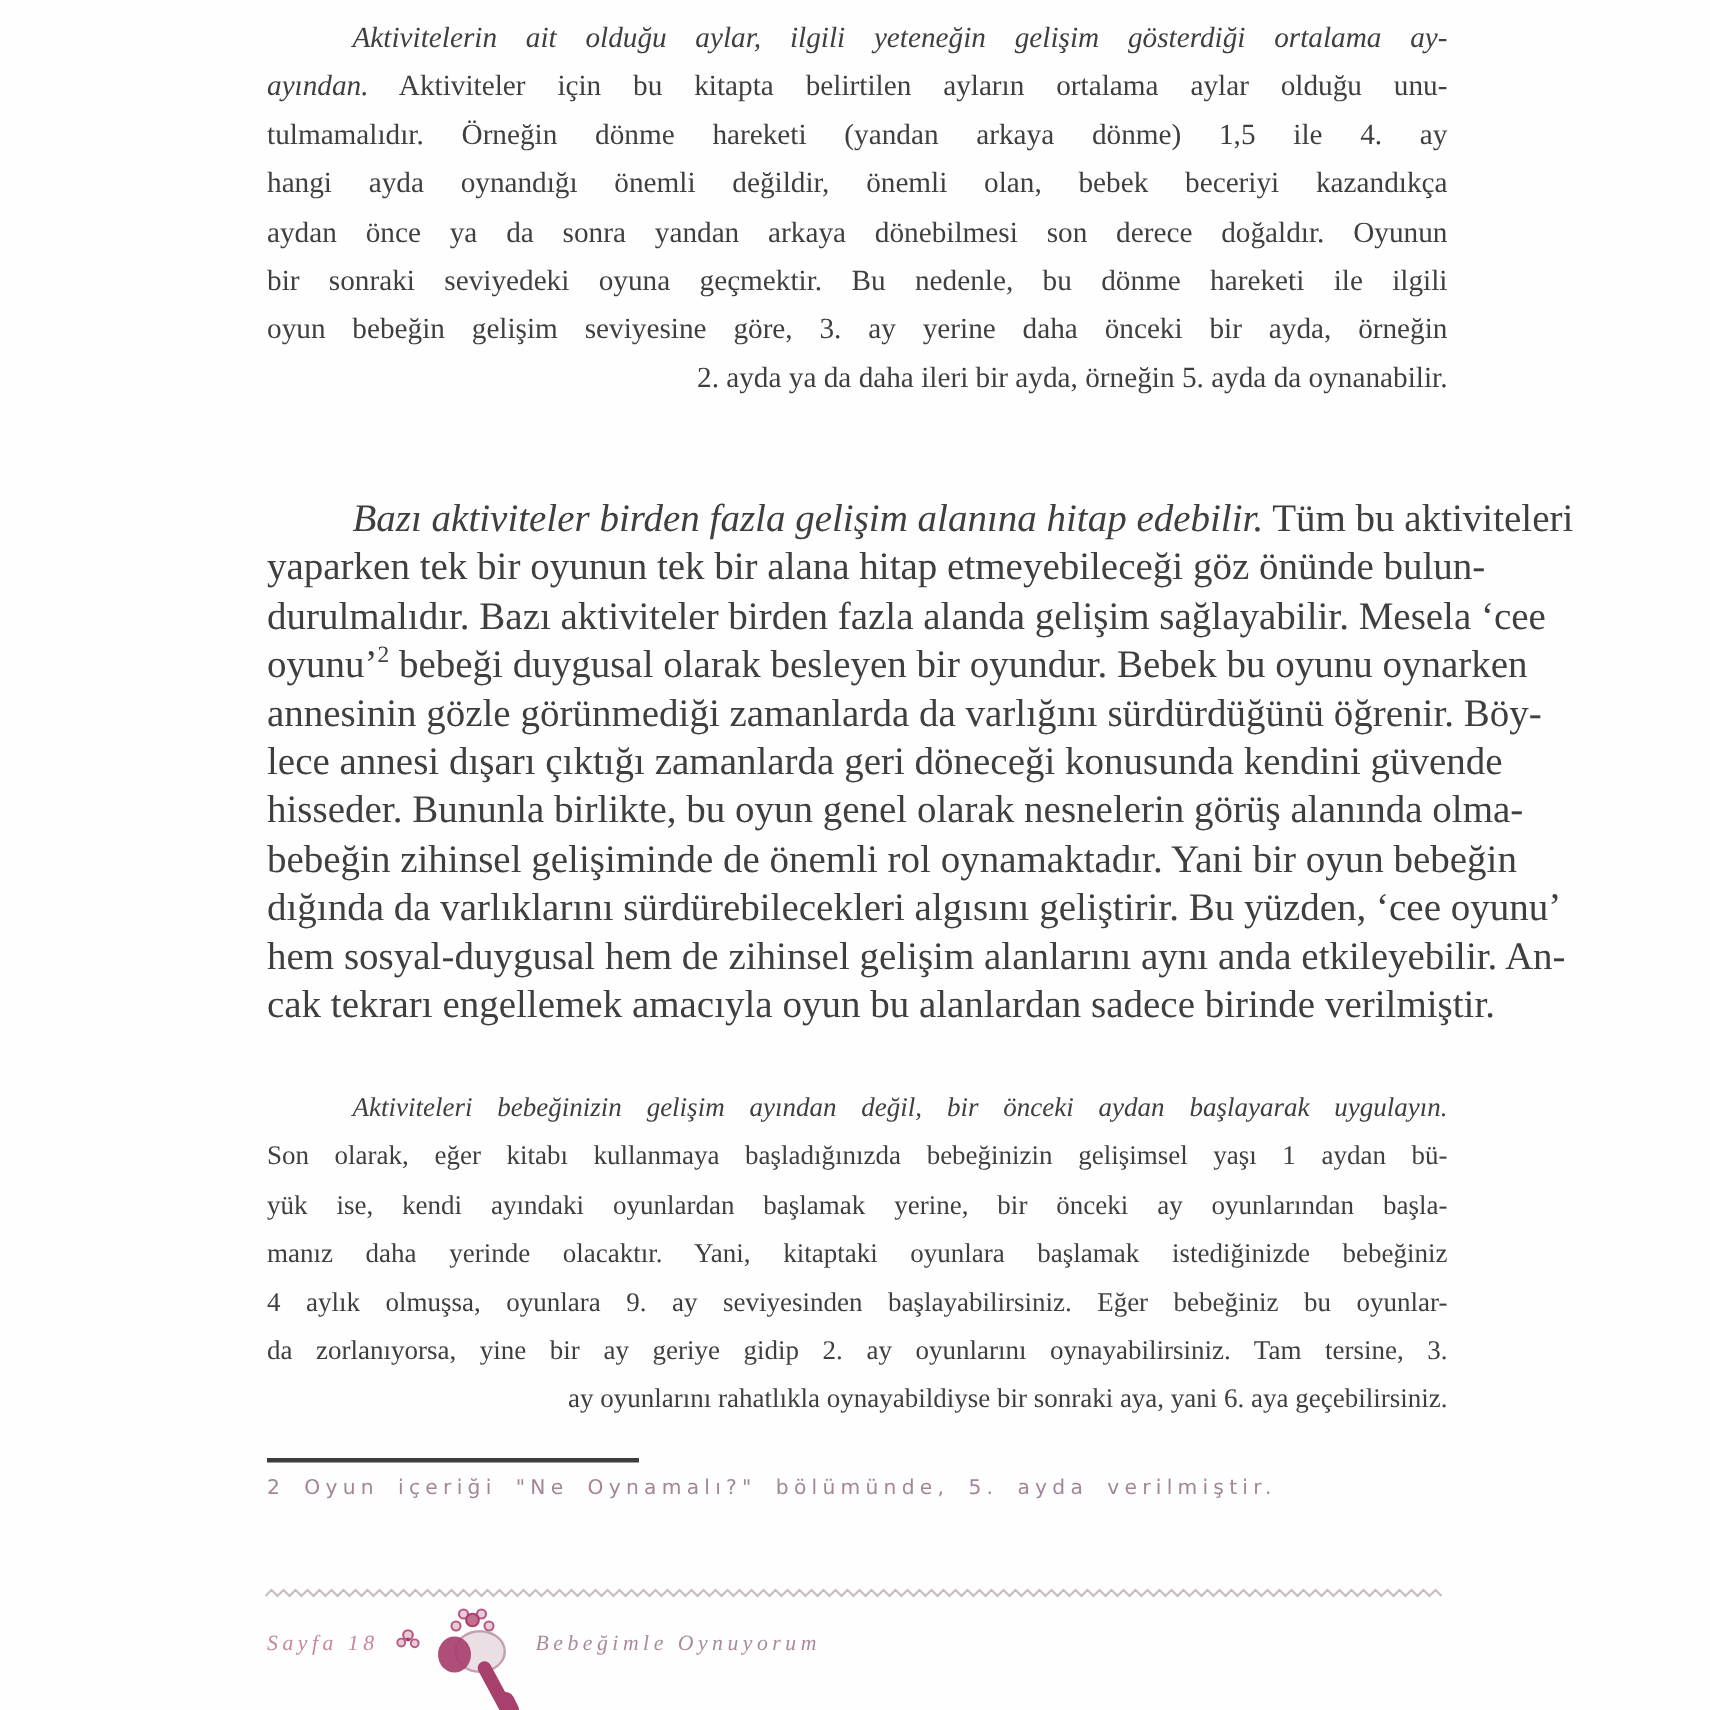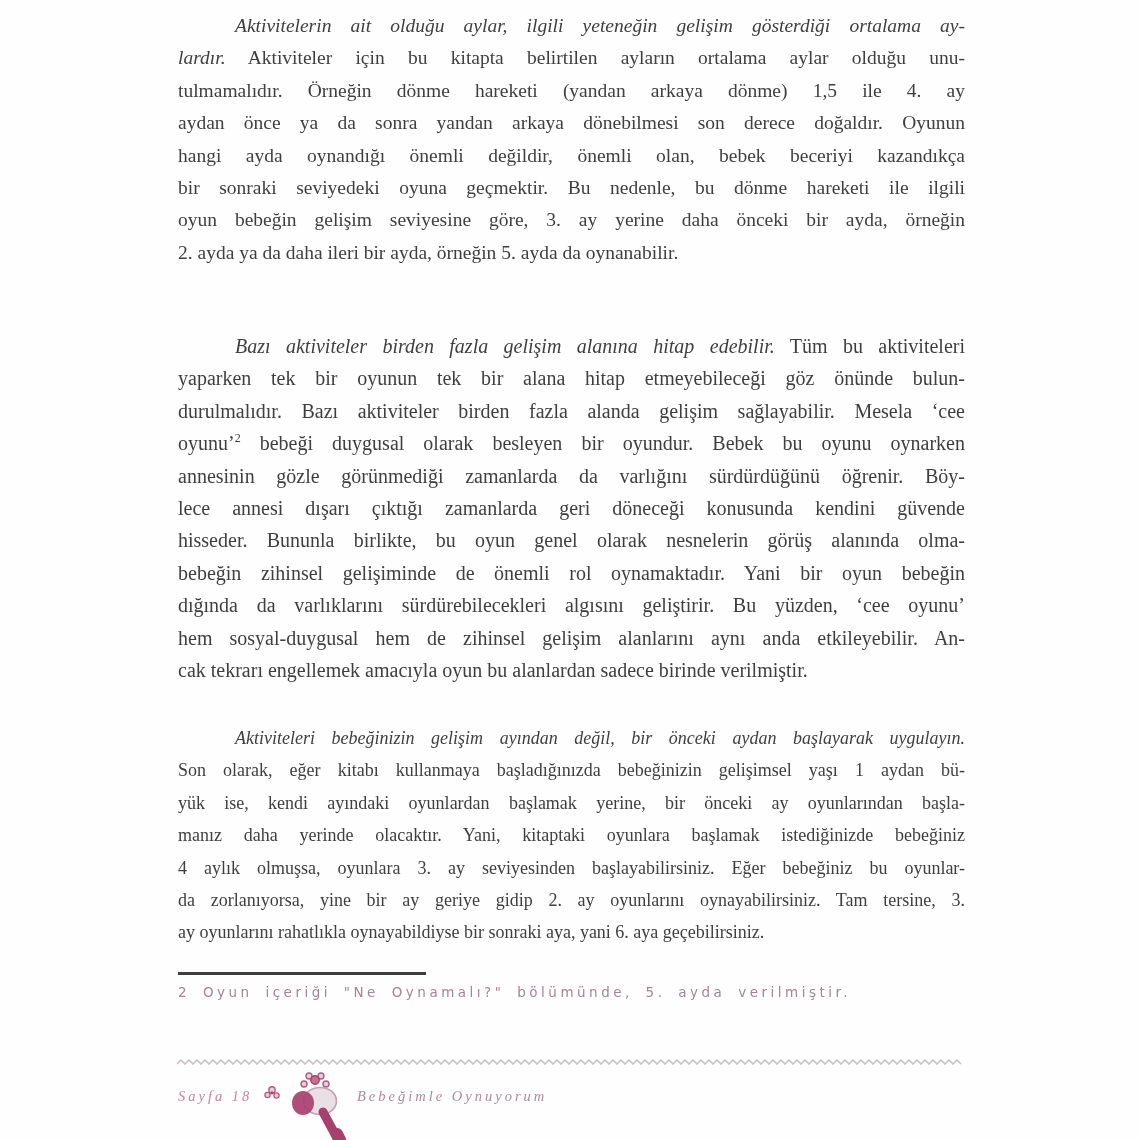--- a/index.html
+++ b/index.html
@@ -11,30 +11,30 @@
     overflow: hidden;
     font-family: "Liberation Serif", "DejaVu Serif", serif;
   }
   .para {
     position: absolute;
     left: 178px;
     width: 787px;
     color: var(--body-text, #3f3f3f);
   }
   #para-0 { top: 10px;  font-size: 19.5px; }
-  #para-1 { top: 330px; font-size: 20px; }
+  #para-1 { top: 330px; font-size: 26px; }
   #para-2 { top: 722px; font-size: 18px; }
   .line {
     height: 32.4px;
     line-height: 32.4px;
     text-align: justify;
     text-align-last: justify;
     white-space: nowrap;
   }
-  .line.last { text-align: left; text-align-last: auto; }
+  .line.last { text-align: right; text-align-last: auto; }
   .line.indent { text-indent: 57px; }
   .seg-i { font-style: italic; }
   .seg-sup { font-size: 0.6em; vertical-align: super; line-height: 0; }
 
   .footnote-rule {
     position: absolute;
     left: 178px; top: 972px;
     width: 248px; height: 2.5px;
     background: var(--rule, #3d3d3d);
   }
@@ -60,24 +60,24 @@
   #book-title { left: 357px; top: 1088px; color: var(--book-title, #a98b9e); }
   .footer-icon { position: absolute; left: 258px; top: 1068px; }
 </style>
 </head>
 <body>
 
 <div class="page">
 
   <div class="para" id="para-0">
       <div class="line indent"><span class="seg-i">Aktivitelerin ait olduğu aylar, ilgili yeteneğin gelişim gösterdiği ortalama ay-</span></div>
-      <div class="line"><span class="seg-i">lardır.</span><span class="seg-r"> Aktiviteler için bu kitapta belirtilen ayların ortalama aylar olduğu unu-</span></div>
+      <div class="line"><span class="seg-i">ayından.</span><span class="seg-r"> Aktiviteler için bu kitapta belirtilen ayların ortalama aylar olduğu unu-</span></div>
       <div class="line"><span class="seg-r">tulmamalıdır. Örneğin dönme hareketi (yandan arkaya dönme) 1,5 ile 4. ay</span></div>
+      <div class="line"><span class="seg-r">hangi ayda oynandığı önemli değildir, önemli olan, bebek beceriyi kazandıkça</span></div>
       <div class="line"><span class="seg-r">aydan önce ya da sonra yandan arkaya dönebilmesi son derece doğaldır. Oyunun</span></div>
-      <div class="line"><span class="seg-r">hangi ayda oynandığı önemli değildir, önemli olan, bebek beceriyi kazandıkça</span></div>
       <div class="line"><span class="seg-r">bir sonraki seviyedeki oyuna geçmektir. Bu nedenle, bu dönme hareketi ile ilgili</span></div>
       <div class="line"><span class="seg-r">oyun bebeğin gelişim seviyesine göre, 3. ay yerine daha önceki bir ayda, örneğin</span></div>
       <div class="line last"><span class="seg-r">2. ayda ya da daha ileri bir ayda, örneğin 5. ayda da oynanabilir.</span></div>
     </div>
   <div class="para" id="para-1">
       <div class="line indent"><span class="seg-i">Bazı aktiviteler birden fazla gelişim alanına hitap edebilir.</span><span class="seg-r"> Tüm bu aktiviteleri</span></div>
       <div class="line"><span class="seg-r">yaparken tek bir oyunun tek bir alana hitap etmeyebileceği göz önünde bulun-</span></div>
       <div class="line"><span class="seg-r">durulmalıdır. Bazı aktiviteler birden fazla alanda gelişim sağlayabilir. Mesela ‘cee</span></div>
       <div class="line"><span class="seg-r">oyunu’</span><span class="seg-sup">2</span><span class="seg-r"> bebeği duygusal olarak besleyen bir oyundur. Bebek bu oyunu oynarken</span></div>
       <div class="line"><span class="seg-r">annesinin gözle görünmediği zamanlarda da varlığını sürdürdüğünü öğrenir. Böy-</span></div>
@@ -86,21 +86,21 @@
       <div class="line"><span class="seg-r">bebeğin zihinsel gelişiminde de önemli rol oynamaktadır. Yani bir oyun bebeğin</span></div>
       <div class="line"><span class="seg-r">dığında da varlıklarını sürdürebilecekleri algısını geliştirir. Bu yüzden, ‘cee oyunu’</span></div>
       <div class="line"><span class="seg-r">hem sosyal-duygusal hem de zihinsel gelişim alanlarını aynı anda etkileyebilir. An-</span></div>
       <div class="line last"><span class="seg-r">cak tekrarı engellemek amacıyla oyun bu alanlardan sadece birinde verilmiştir.</span></div>
     </div>
   <div class="para" id="para-2">
       <div class="line indent"><span class="seg-i">Aktiviteleri bebeğinizin gelişim ayından değil, bir önceki aydan başlayarak uygulayın.</span></div>
       <div class="line"><span class="seg-r">Son olarak, eğer kitabı kullanmaya başladığınızda bebeğinizin gelişimsel yaşı 1 aydan bü-</span></div>
       <div class="line"><span class="seg-r">yük ise, kendi ayındaki oyunlardan başlamak yerine, bir önceki ay oyunlarından başla-</span></div>
       <div class="line"><span class="seg-r">manız daha yerinde olacaktır. Yani, kitaptaki oyunlara başlamak istediğinizde bebeğiniz</span></div>
-      <div class="line"><span class="seg-r">4 aylık olmuşsa, oyunlara 3. ay seviyesinden başlayabilirsiniz. Eğer bebeğiniz bu oyunlar-</span></div>
+      <div class="line"><span class="seg-r">4 aylık olmuşsa, oyunlara 9. ay seviyesinden başlayabilirsiniz. Eğer bebeğiniz bu oyunlar-</span></div>
       <div class="line"><span class="seg-r">da zorlanıyorsa, yine bir ay geriye gidip 2. ay oyunlarını oynayabilirsiniz. Tam tersine, 3.</span></div>
       <div class="line last"><span class="seg-r">ay oyunlarını rahatlıkla oynayabildiyse bir sonraki aya, yani 6. aya geçebilirsiniz.</span></div>
     </div>
 
   <div class="footnote-rule"></div>
 
   <div class="footnote">
     <span>2</span>
     <span> </span>
     <span>Oyun içeriği "Ne Oynamalı?" bölümünde, 5. ayda verilmiştir.</span>

